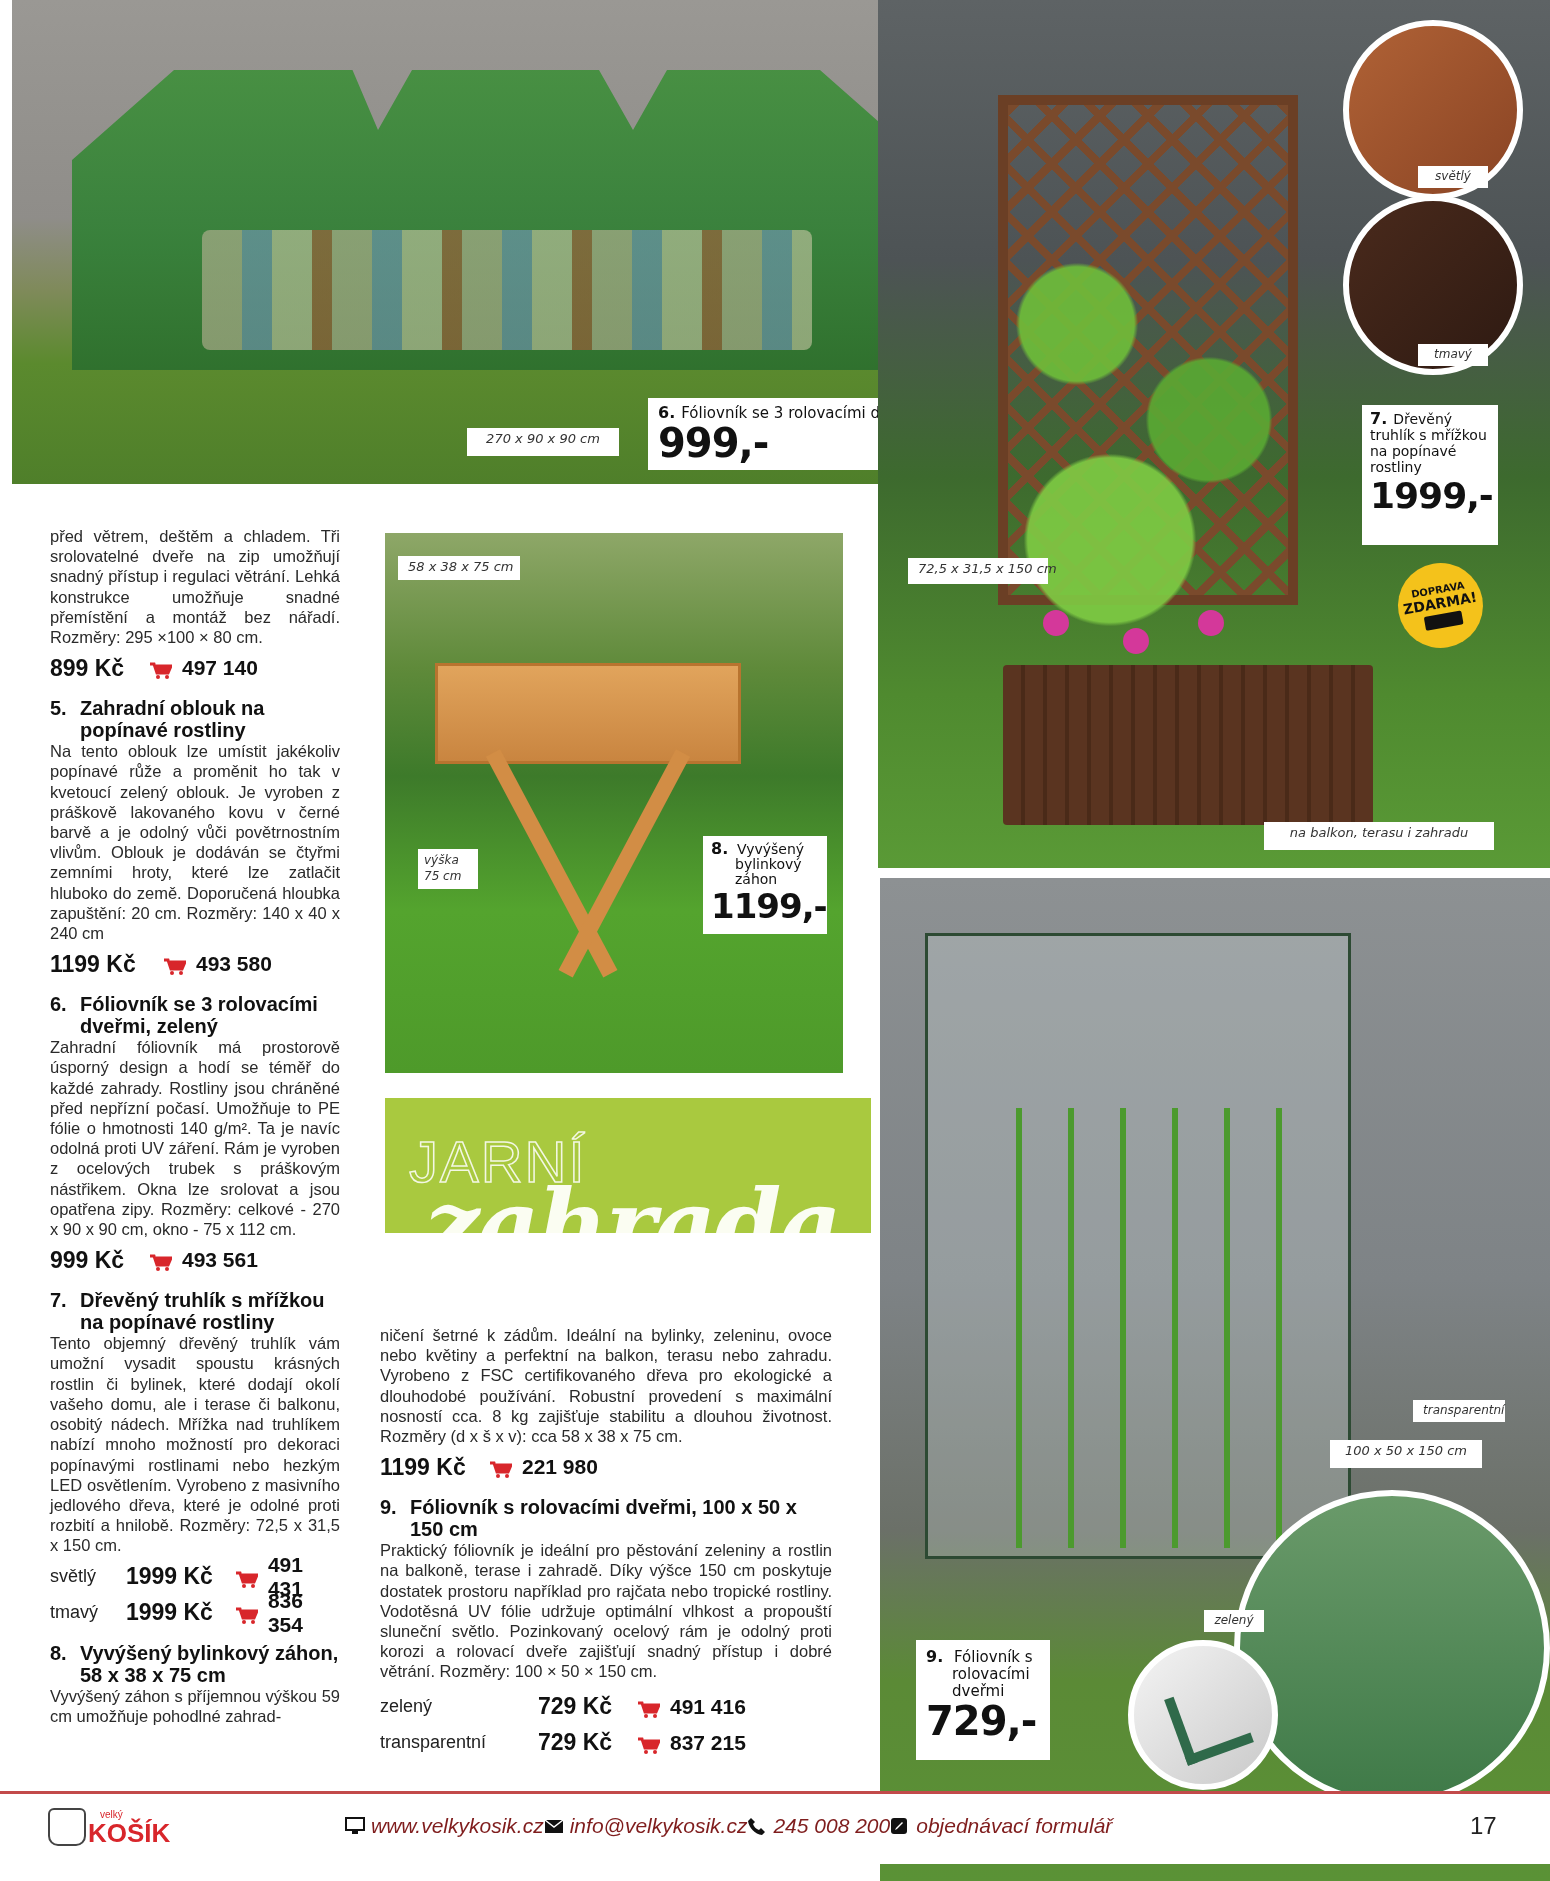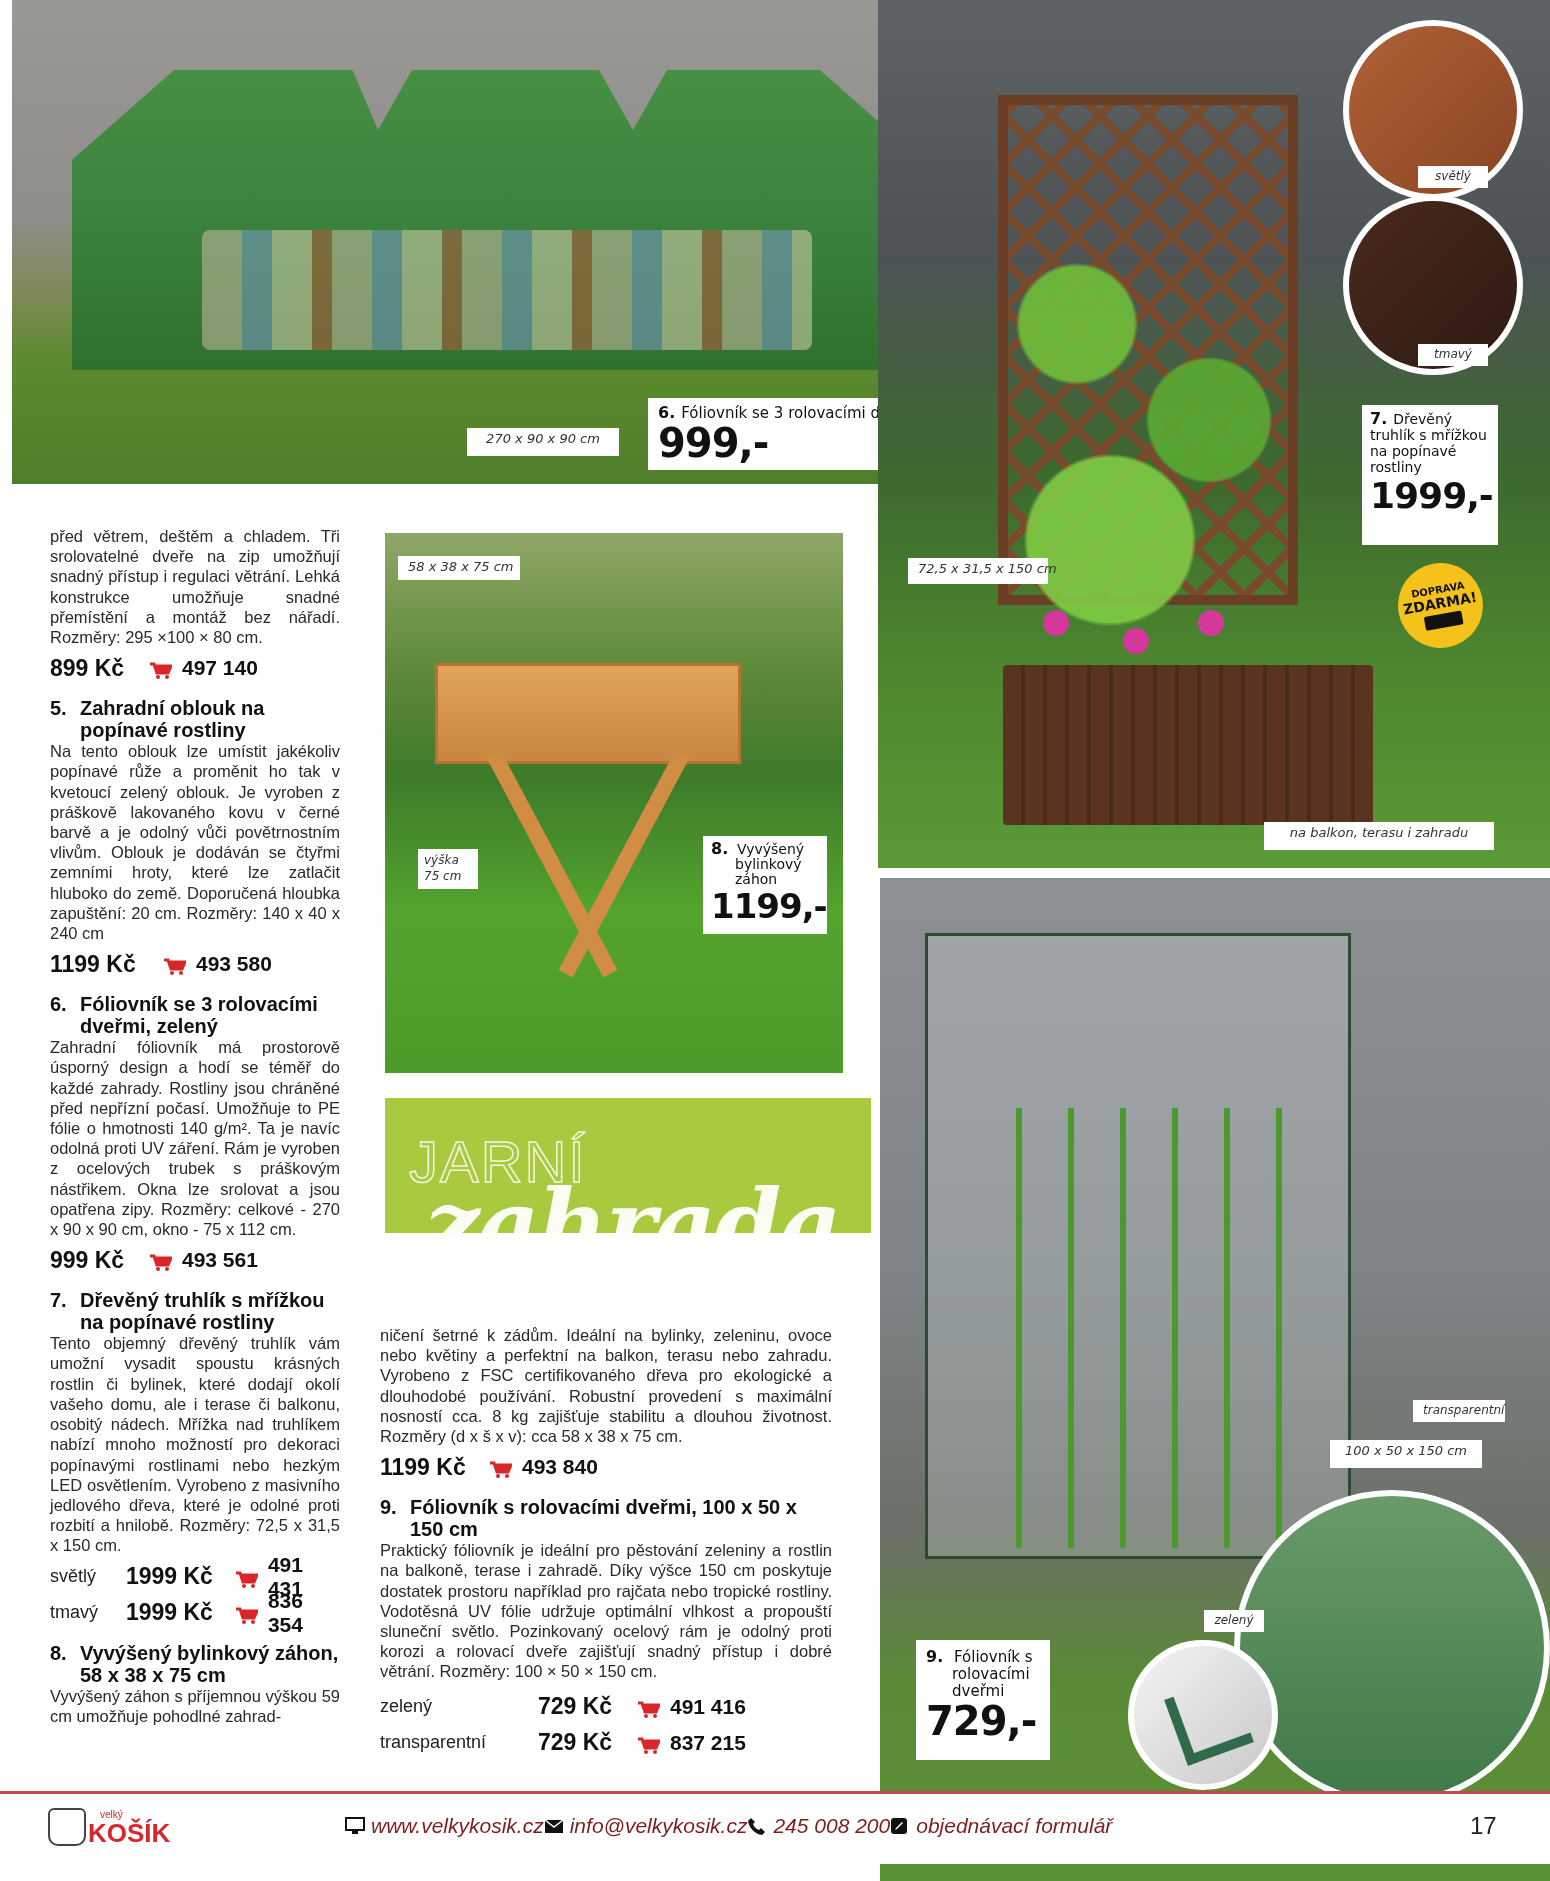--- a/index.html
+++ b/index.html
@@ -231,21 +231,21 @@
 <div class="col" style="left:380px;top:1325px;width:452px;">
   <p>ničení šetrné k zádům. Ideální na bylinky, zeleninu, ovoce nebo květiny a perfektní na balkon, terasu nebo zahradu. Vyrobeno z FSC certifikovaného dřeva pro ekologické a dlouhodobé používání. Robustní provedení s maximální nosností cca. 8 kg zajišťuje stabilitu a dlouhou životnost. Rozměry (d x š x v): cca 58 x 38 x 75 cm.</p>
   <div class="priceline">
     <span class="amt" style="min-width:100px;">1199 Kč</span>
     <span class="cart"><svg viewBox="0 0 22 18">
           <path d="M0 2h4l3 9h11l3-7H6" fill="none" stroke="#d8262b" stroke-width="3"></path>
           <rect x="6" y="5" width="13" height="6" fill="#d8262b"></rect>
           <circle cx="8" cy="15" r="2" fill="#d8262b"></circle>
           <circle cx="17" cy="15" r="2" fill="#d8262b"></circle>
         </svg></span>
-    <span class="code">493 840</span>
+    <span class="code">221 980</span>
   </div>
 
   <h3><span class="n">9.</span><span>Fóliovník s rolovacími dveřmi, 100 x 50 x 150 cm</span></h3>
   <p>Praktický fóliovník je ideální pro pěstování zeleniny a rostlin na balkoně, terase i zahradě. Díky výšce 150 cm poskytuje dostatek prostoru například pro rajčata nebo tropické rostliny. Vodotěsná UV fólie udržuje optimální vlhkost a propouští sluneční světlo. Pozinkovaný ocelový rám je odolný proti korozi a rolovací dveře zajišťují snadný přístup i dobré větrání. Rozměry: 100 × 50 × 150 cm.</p>
   <div class="priceline" style="margin-top:10px;">
     <span class="variant" style="width:158px;">zelený</span>
     <span class="amt" style="min-width:90px;">729 Kč</span>
     <span class="cart"><svg viewBox="0 0 22 18">
           <path d="M0 2h4l3 9h11l3-7H6" fill="none" stroke="#d8262b" stroke-width="3"></path>
           <rect x="6" y="5" width="13" height="6" fill="#d8262b"></rect>

